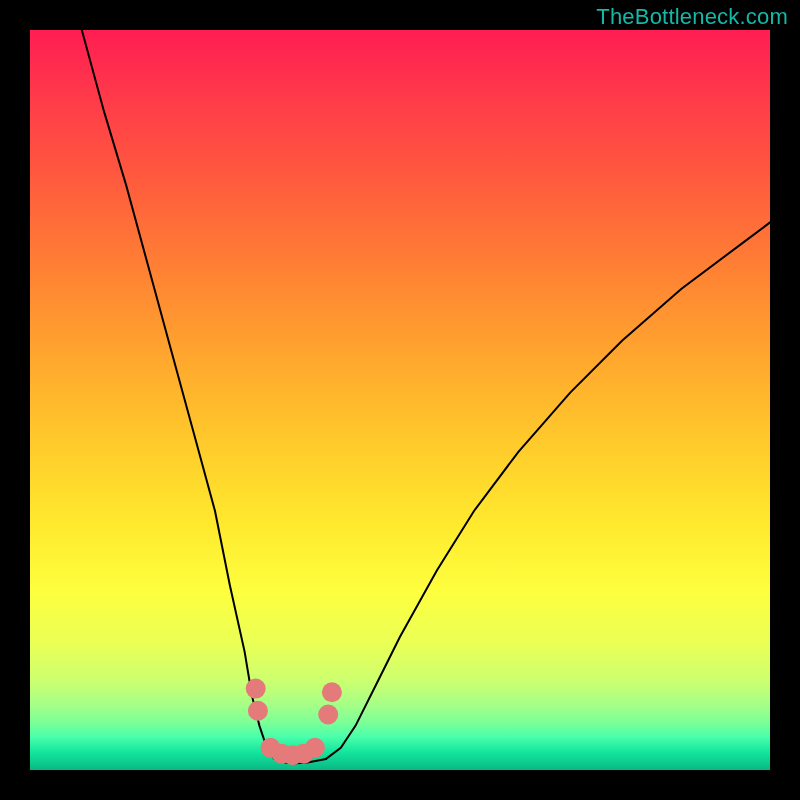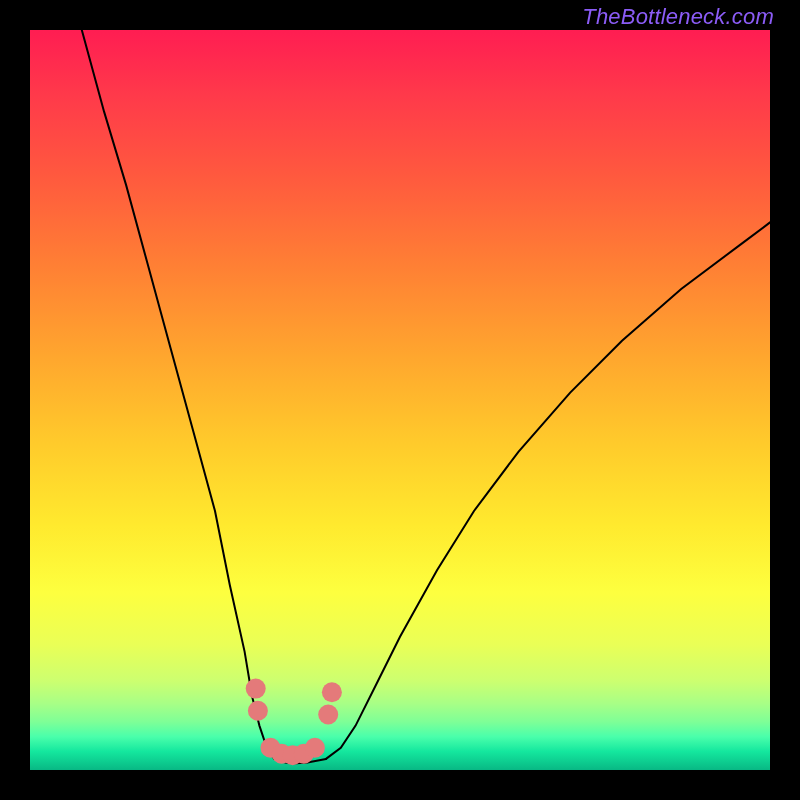--- a/index.html
+++ b/index.html
@@ -55,27 +55,26 @@
     position: absolute;
     left: 0;
     top: 0;
     width: 740px;
     height: 740px;
     overflow: visible;
   }
   .watermark {
     position: absolute;
     top: 4px;
-    right: 26px;
-    color: #8b5cf6;
+    right: 12px;
+    color: #14b8a6;
     font-size: 22px;
     font-weight: 500;
     letter-spacing: 0.2px;
     user-select: none;
-    font-style: italic;
   }
 </style>
 </head>
 <body>
 
 <div class="frame">
 
   <div class="watermark">TheBottleneck.com</div>
 
   <div class="plot-area">

